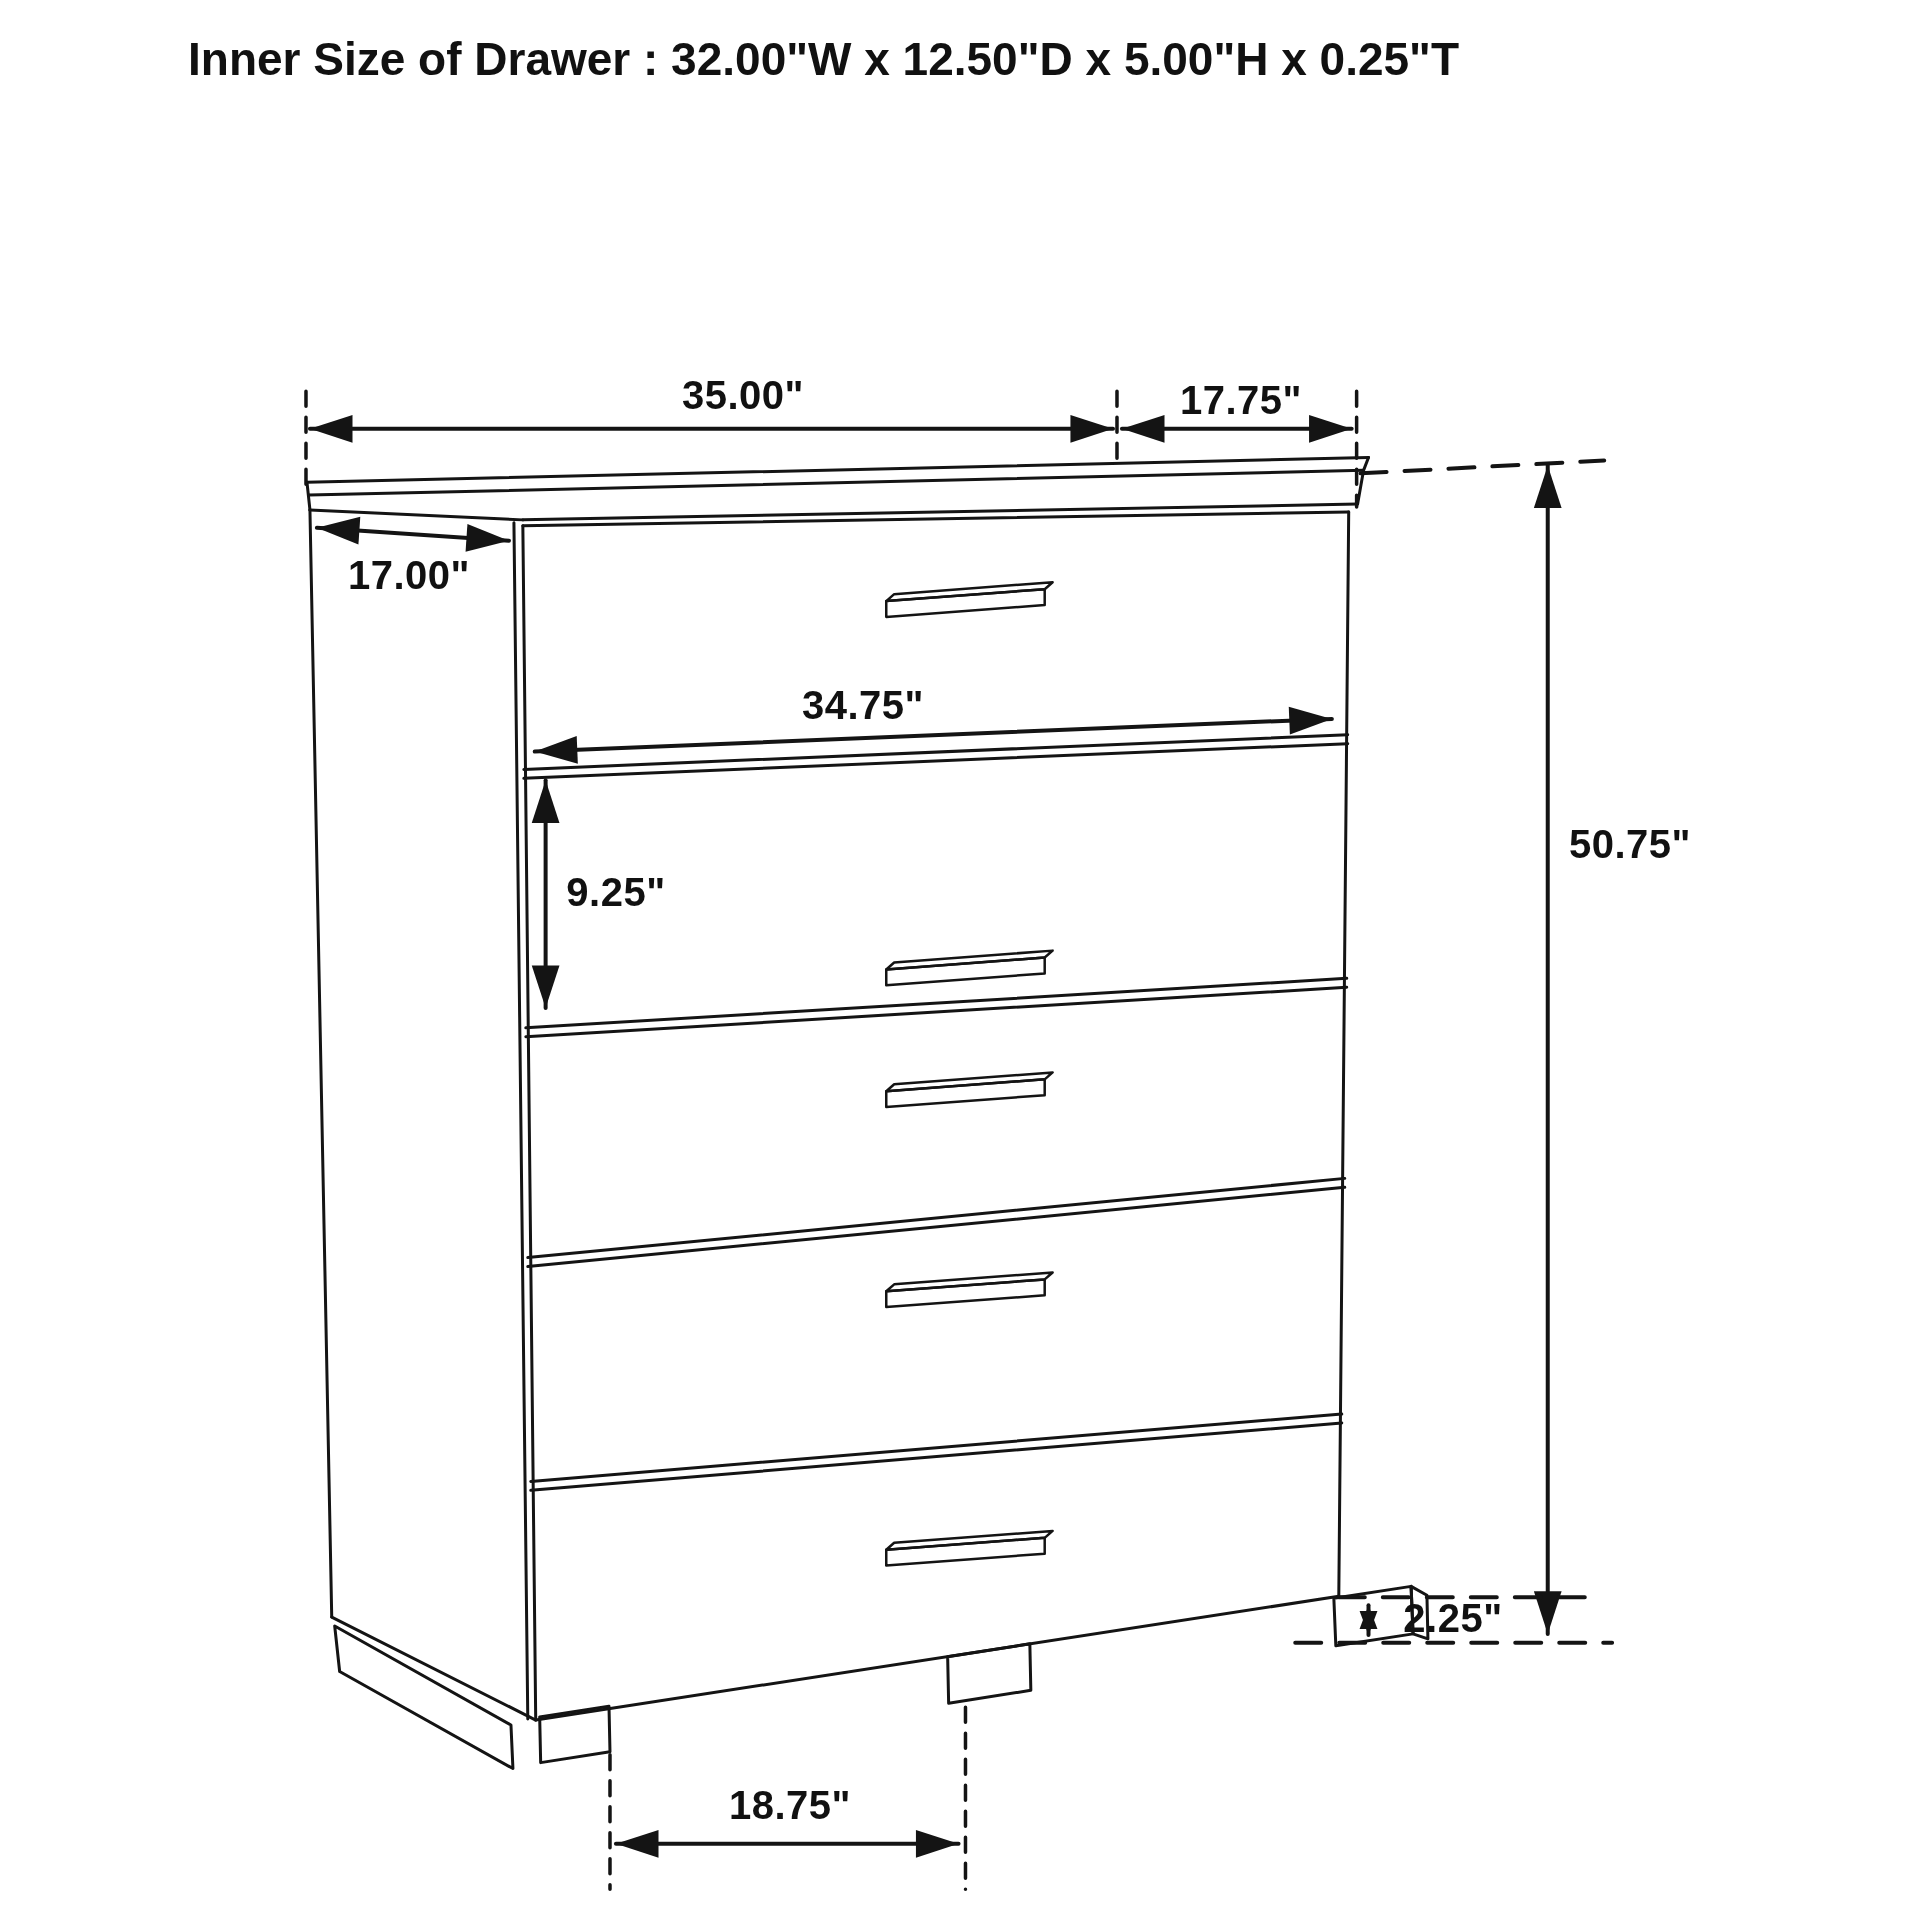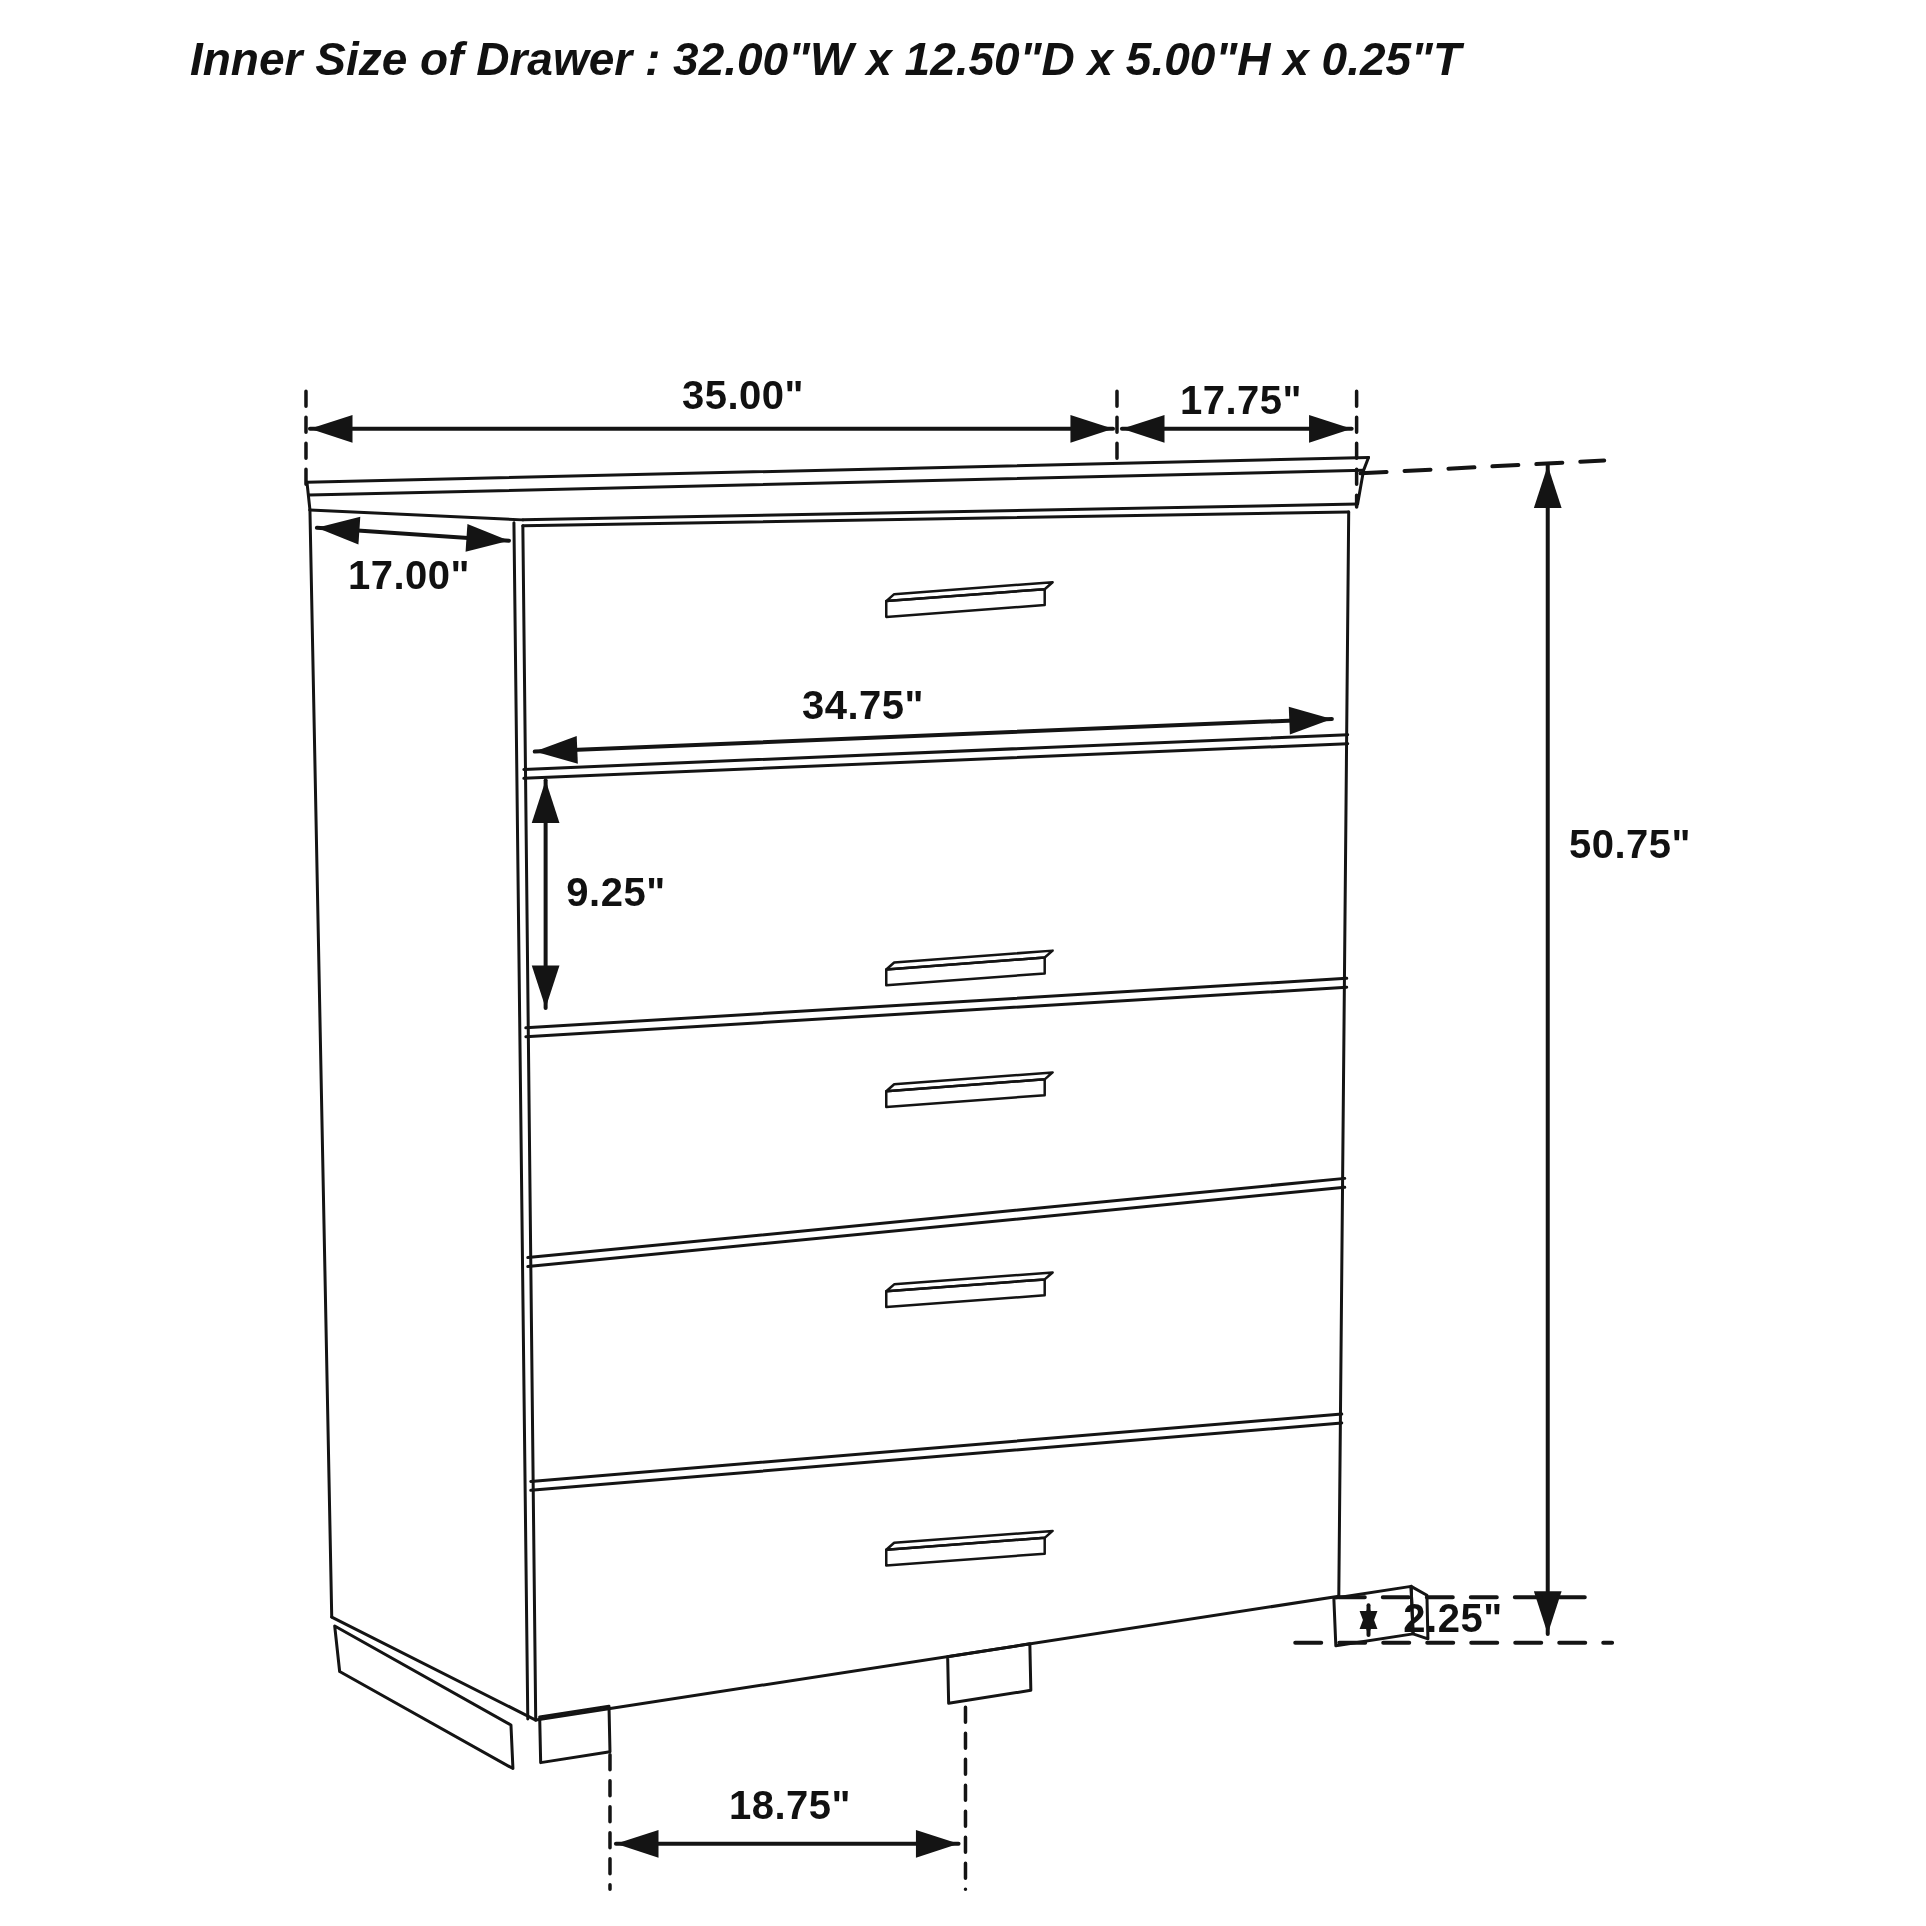--- a/index.html
+++ b/index.html
@@ -16,26 +16,25 @@
     transform:translate(-50%,-50%);
     color:#111111;
     font-weight:bold;
     font-size:40px;
     white-space:nowrap;
     letter-spacing:0.5px;
   }
   .title{
     position:absolute;
     left:188px;top:32px;width:1273px;
-    text-align:right;
+    text-align:left;
     color:#111111;
     font-weight:bold;
     font-size:46px;
     white-space:nowrap;
-    font-style:italic;
   }
   svg path, svg line{vector-effect:non-scaling-stroke;}
 </style>
 </head>
 <body>
 
 <div id="stage">
 
   <div class="title">Inner Size of Drawer : 32.00"W x 12.50"D x 5.00"H x 0.25"T</div>
 

